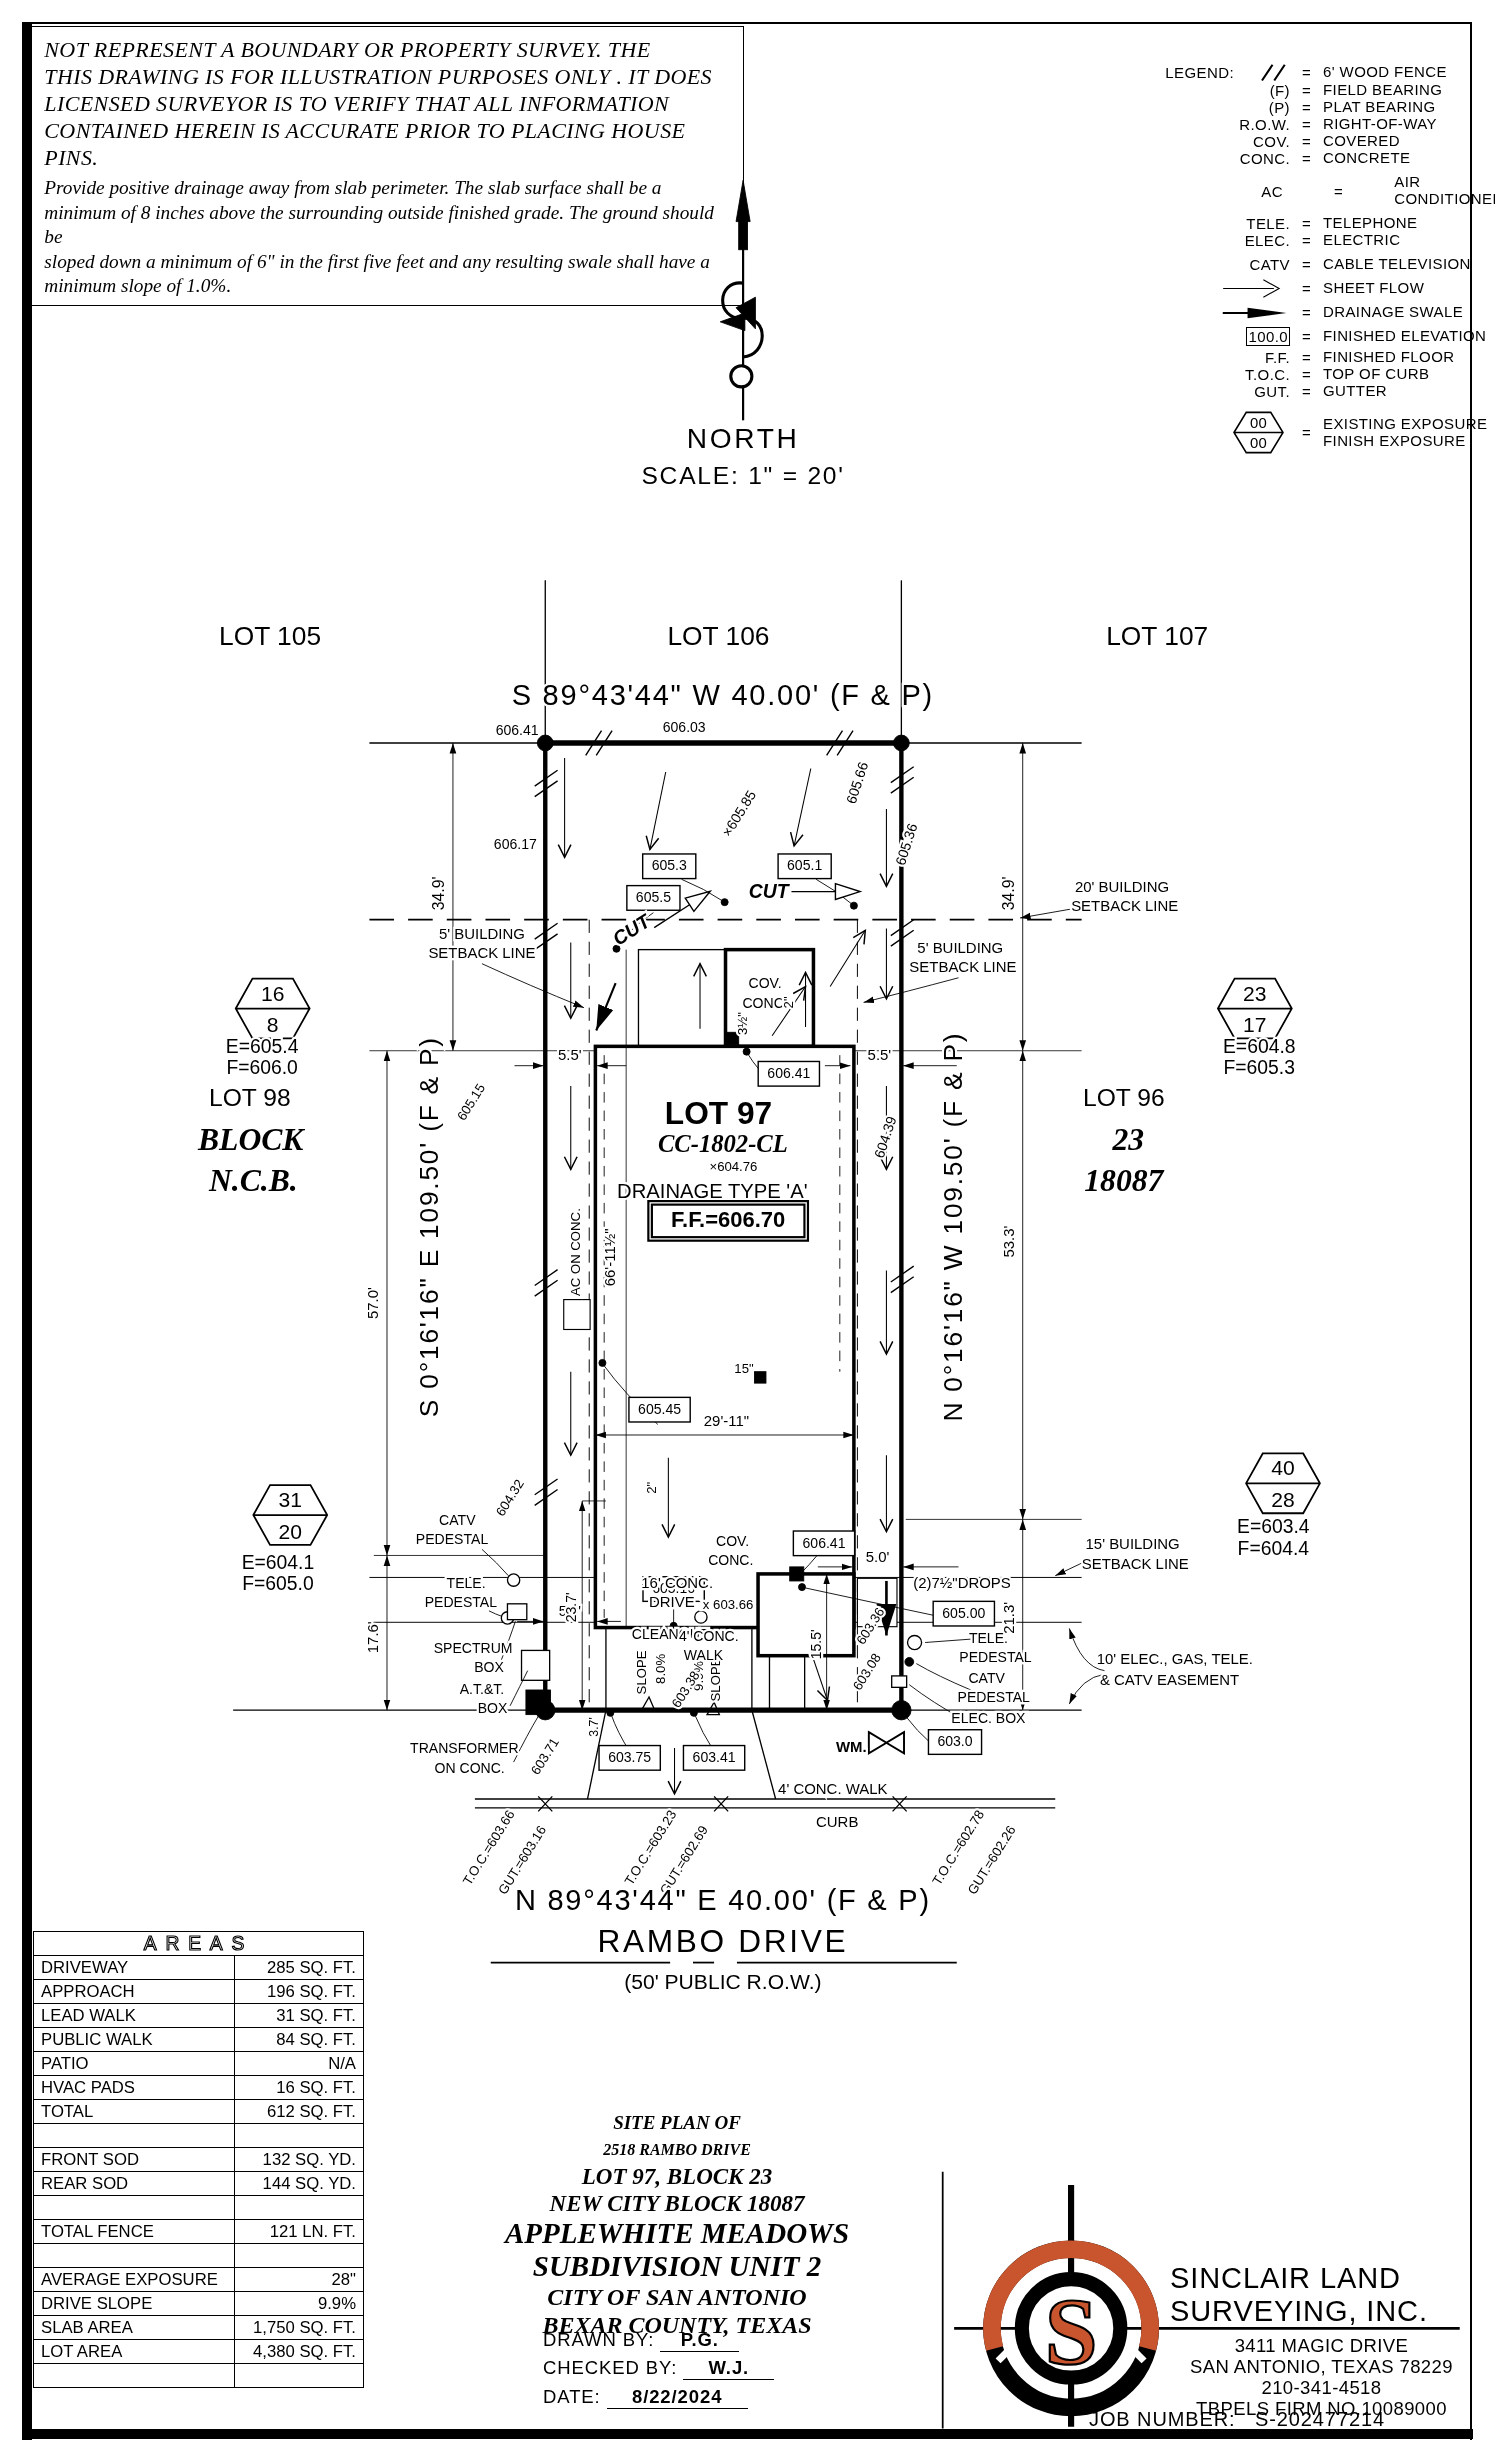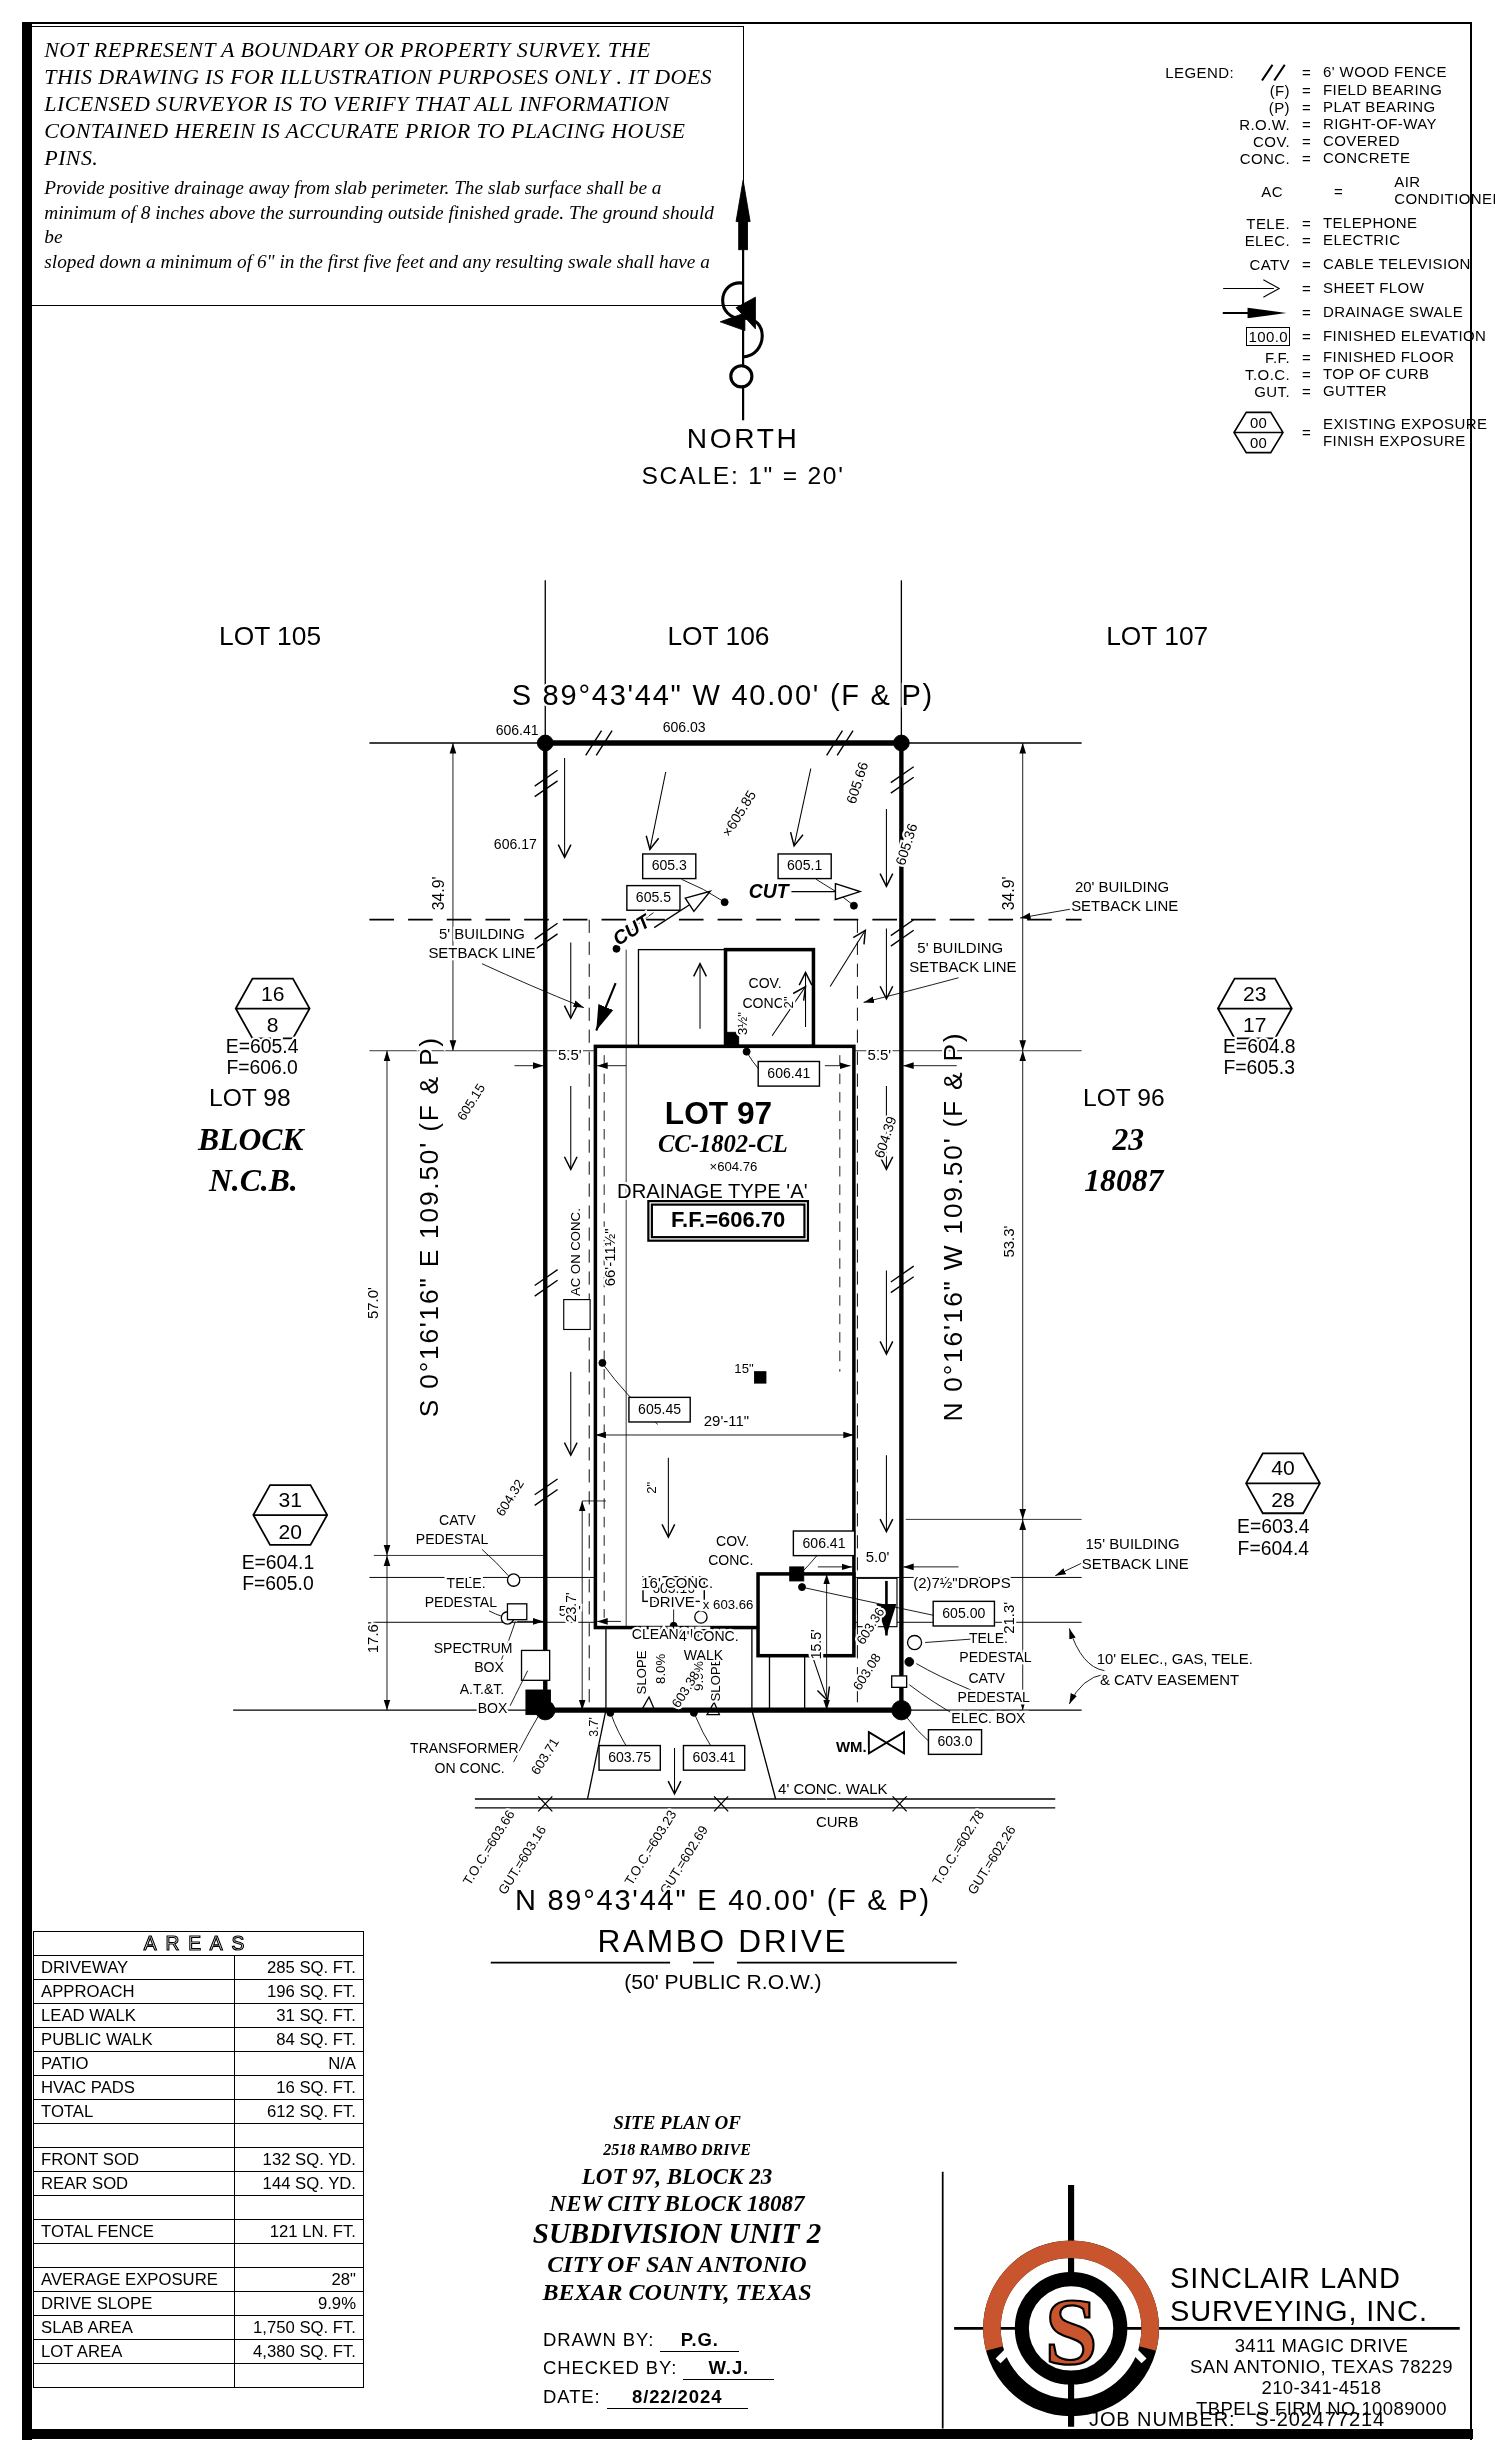--- a/index.html
+++ b/index.html
@@ -449,20 +449,21 @@
     <div id="notes-p1">
         <div class="note-l1">NOT REPRESENT A BOUNDARY OR PROPERTY SURVEY. THE</div>
         <div class="note-l1">THIS DRAWING IS FOR ILLUSTRATION PURPOSES ONLY . IT DOES</div>
         <div class="note-l1">LICENSED SURVEYOR IS TO VERIFY THAT ALL INFORMATION</div>
         <div class="note-l1">CONTAINED HEREIN IS ACCURATE PRIOR TO PLACING HOUSE PINS.</div>
       </div>
     <div id="notes-p2" style="margin-top:5.3px;">
         <div class="note-l2">Provide positive drainage away from slab perimeter. The slab surface shall be a</div>
         <div class="note-l2">minimum of 8 inches above the surrounding outside finished grade. The ground should be</div>
         <div class="note-l2">sloped down a minimum of 6" in the first five feet and any resulting swale shall have a</div>
+        <div class="note-l2">minimum slope of 1.0%.</div>
       </div>
   </div>
 
   <div id="legend">
       <div class="lg-row">
         <span class="lg-sym">
           <span style="margin-right: 14px;">LEGEND:</span>
           <svg width="35" height="19.3" viewBox="0 0 40 22">
             <path d="M8,20 L20,2 M22,20 L34,2" stroke="#000" stroke-width="2.4" fill="none"></path>
           </svg>
@@ -675,20 +676,21 @@
           <td class="val"></td>
         </tr>
       </tbody>
   </table>
 
   <div id="tblock">
       <div style="font-size: 19px; line-height: 27px;">SITE PLAN OF</div>
       <div style="font-size: 16px; line-height: 27px;">2518 RAMBO DRIVE</div>
       <div style="font-size: 23px; line-height: 27px;">LOT 97, BLOCK 23</div>
       <div style="font-size: 23px; line-height: 27px;">NEW CITY BLOCK 18087</div>
+      <div style="font-size: 29px; line-height: 33px;">APPLEWHITE MEADOWS</div>
       <div style="font-size: 29px; line-height: 33px;">SUBDIVISION UNIT 2</div>
       <div style="font-size: 24px; line-height: 28px;">CITY OF SAN ANTONIO</div>
       <div style="font-size: 24px; line-height: 28px;">BEXAR COUNTY, TEXAS</div>
     </div>
 
   <div id="tpeople">
     <div class="tp-row"><span>DRAWN BY:</span>
       <span class="tp-val" style="width:79px;">P.G.</span></div>
     <div class="tp-row"><span>CHECKED BY:</span>
       <span class="tp-val" style="width:91px;">W.J.</span></div>

